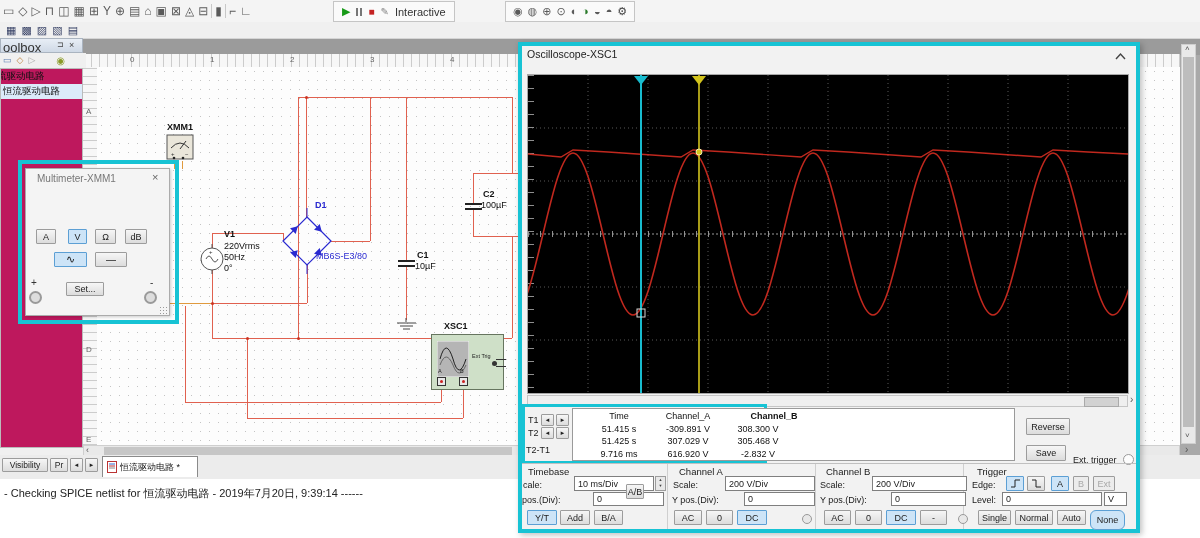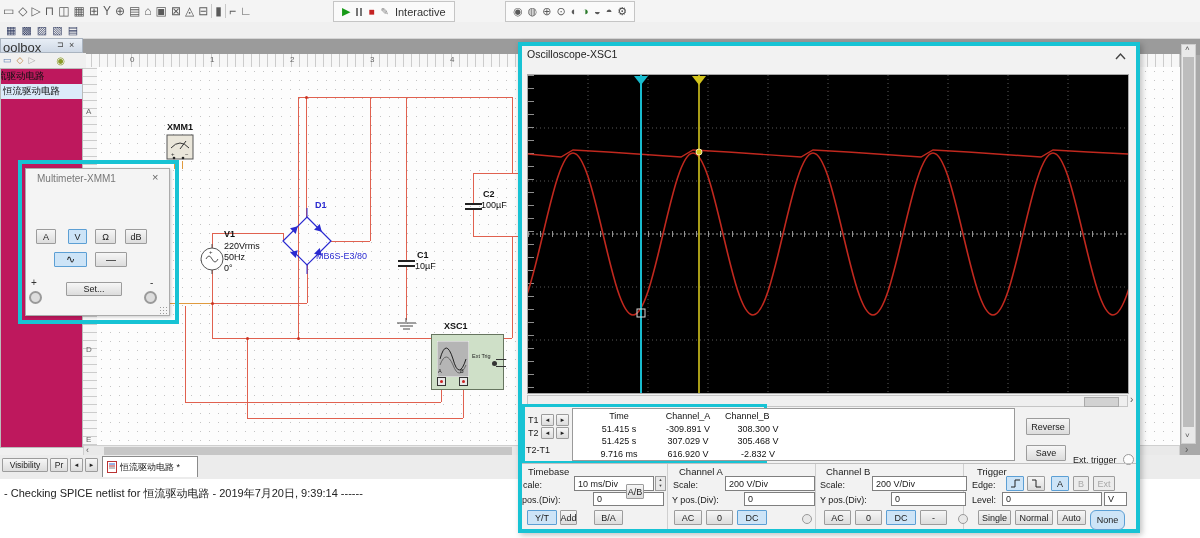--- a/index.html
+++ b/index.html
@@ -313,21 +313,21 @@
         <span>dB</span>
       </div>
     <div class="btn sel" style="left:28px;top:83px;width:33px;height:15px;font-size:11px;">
         <span>∿</span>
       </div>
     <div class="btn" style="left:69px;top:83px;width:32px;height:15px;font-size:10px;">
         <span>—</span>
       </div>
     <span class="ab" style="left:5px;top:108px;font-size:10px;color:#333;">+</span>
     <span class="ab" style="left:124px;top:108px;font-size:10px;color:#333;">-</span>
-    <div class="btn" style="left:40px;top:113px;width:56px;height:14px;">
+    <div class="btn" style="left:40px;top:113px;width:38px;height:14px;">
         <span>Set...</span>
       </div>
     <i class="ab" style="left:3px;top:122px;width:9px;height:9px;border-radius:50%;border:2px solid #9a9a9a;background:#ddd;"></i>
     <i class="ab" style="left:118px;top:122px;width:9px;height:9px;border-radius:50%;border:2px solid #9a9a9a;background:#ddd;"></i>
     <i class="ab" style="left:133px;top:137px;width:8px;height:8px;background-image:radial-gradient(#999 1px,transparent 1px);background-size:3px 3px;"></i>
   </div>
 
   <div class="cyframe ab" style="left:518px;top:42px;width:622px;height:491px;background:#f2f2f2;box-shadow:2px 2px 6px rgba(0,0,0,0.25);">
     <span class="ab" style="left:5px;top:2px;font-size:10.5px;color:#222;">Oscilloscope-XSC1</span>
     <svg class="ab" style="left:592px;top:6px;" width="13" height="9" viewBox="0 0 13 9">
@@ -381,21 +381,21 @@
     <div class="btn" style="left:19px;top:368px;width:13px;height:12px;font-size:6px;">◄</div>
     <div class="btn" style="left:34px;top:368px;width:13px;height:12px;font-size:6px;">►</div>
     <span class="lbl" style="left:6px;top:382px;">T2</span>
     <div class="btn" style="left:19px;top:381px;width:13px;height:12px;font-size:6px;">◄</div>
     <div class="btn" style="left:34px;top:381px;width:13px;height:12px;font-size:6px;">►</div>
     <span class="lbl" style="left:4px;top:399px;">T2-T1</span>
 
     <div class="ab" style="left:50px;top:362px;width:443px;height:53px;background:#fff;border:1px solid #9a9a9a;box-sizing:border-box;font-size:9px;color:#111;">
       <span class="ab" style="left:16px;top:2px;width:60px;text-align:center;">Time</span>
       <span class="ab" style="left:82px;top:2px;width:66px;text-align:center;">Channel_A</span>
-      <span class="ab" style="left:152px;top:2px;width:66px;">Channel_B</span>
+      <span class="ab" style="left:168px;top:2px;width:66px;text-align:center;font-weight:bold;">Channel_B</span>
       <span class="ab" style="left:16px;top:15px;width:60px;text-align:center;">51.415 s</span>
       <span class="ab" style="left:82px;top:15px;width:66px;text-align:center;">-309.891 V</span>
       <span class="ab" style="left:152px;top:15px;width:66px;text-align:center;">308.300 V</span>
       <span class="ab" style="left:16px;top:27px;width:60px;text-align:center;">51.425 s</span>
       <span class="ab" style="left:82px;top:27px;width:66px;text-align:center;">307.029 V</span>
       <span class="ab" style="left:152px;top:27px;width:66px;text-align:center;">305.468 V</span>
       <span class="ab" style="left:16px;top:40px;width:60px;text-align:center;">9.716 ms</span>
       <span class="ab" style="left:82px;top:40px;width:66px;text-align:center;">616.920 V</span>
       <span class="ab" style="left:152px;top:40px;width:66px;text-align:center;">-2.832 V</span>
     </div>
@@ -420,21 +420,21 @@
       <span>10 ms/Div</span>
     </div>
     <div class="ab" style="left:133px;top:430px;width:11px;height:15px;border:1px solid #9c9c9c;background:#e8e8e8;box-sizing:border-box;font-size:4px;color:#444;text-align:center;line-height:6px;">▲<br>▼</div>
     <span class="lbl" style="left:0px;top:449px;">pos.(Div):</span>
     <div class="inp" style="left:71px;top:446px;width:71px;height:14px;">
       <span>0</span>
     </div>
     <div class="btn sel" style="left:5px;top:464px;width:30px;height:15px;">
         <span>Y/T</span>
       </div>
-    <div class="btn" style="left:38px;top:464px;width:17px;height:15px;">
+    <div class="btn" style="left:38px;top:464px;width:30px;height:15px;">
         <span>Add</span>
       </div>
     <div class="btn" style="left:72px;top:464px;width:29px;height:15px;">
         <span>B/A</span>
       </div>
     <div class="btn" style="left:104px;top:438px;width:18px;height:15px;">
         <span>A/B</span>
       </div>
 
     <span class="ttl" style="left:157px;top:420px;">Channel A</span>

